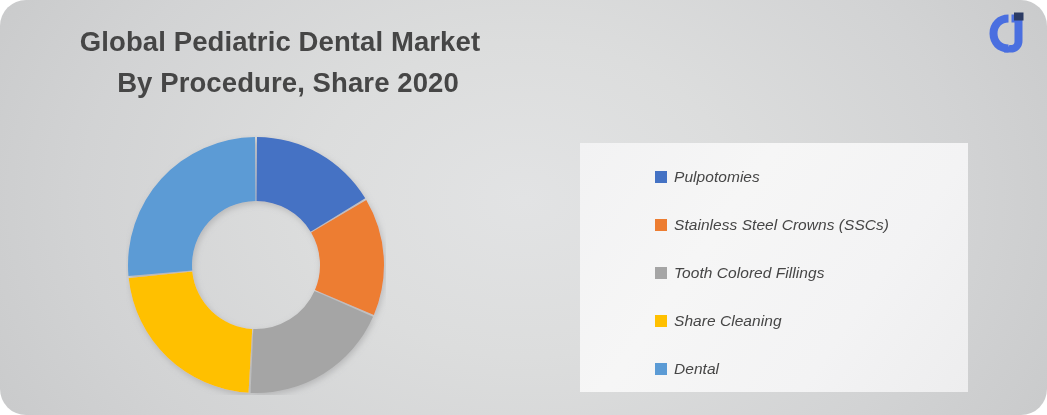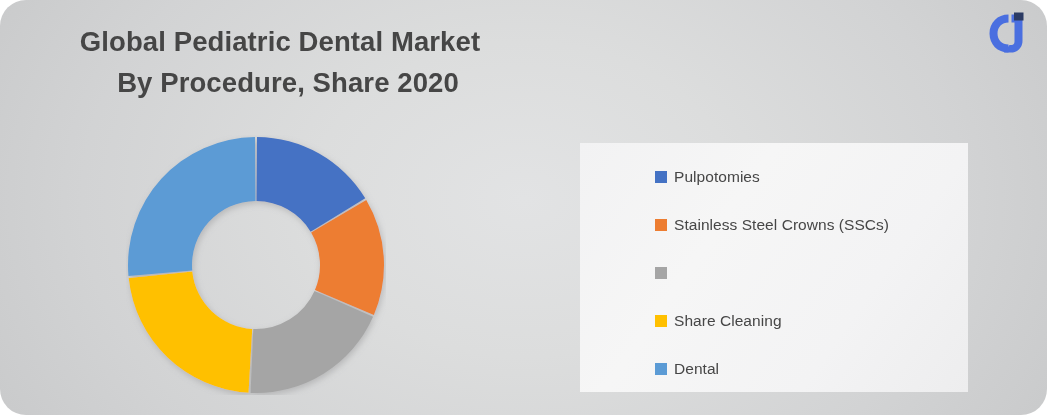--- a/index.html
+++ b/index.html
@@ -100,20 +100,21 @@
     background: linear-gradient(125deg, #f2f2f3 0%, #f6f6f6 35%, #f3f3f4 70%, #ededee 100%);
   }
   #legend-list {
     position: absolute;
     left: 75px;
     top: 22px;
     width: 300px;
     display: flex;
     flex-direction: column;
     gap: 24px;
+    font-style: italic;
   }
   .legend-item {
     display: flex;
     align-items: center;
     height: 24px;
   }
   .legend-swatch {
     width: 12px;
     height: 12px;
     flex: none;
@@ -166,20 +167,21 @@
         <div class="legend-item">
           <span class="legend-swatch" style="background: rgb(68, 114, 196);"></span>
           <span class="legend-label">Pulpotomies</span>
         </div>
         <div class="legend-item">
           <span class="legend-swatch" style="background: rgb(237, 125, 49);"></span>
           <span class="legend-label">Stainless Steel Crowns (SSCs)</span>
         </div>
         <div class="legend-item">
           <span class="legend-swatch" style="background: rgb(165, 165, 165);"></span>
+          <span class="legend-label">Tooth Colored Fillings</span>
         </div>
         <div class="legend-item">
           <span class="legend-swatch" style="background: rgb(255, 192, 0);"></span>
           <span class="legend-label">Share Cleaning</span>
         </div>
         <div class="legend-item">
           <span class="legend-swatch" style="background: rgb(91, 155, 213);"></span>
           <span class="legend-label">Dental</span>
         </div>
       </div>

